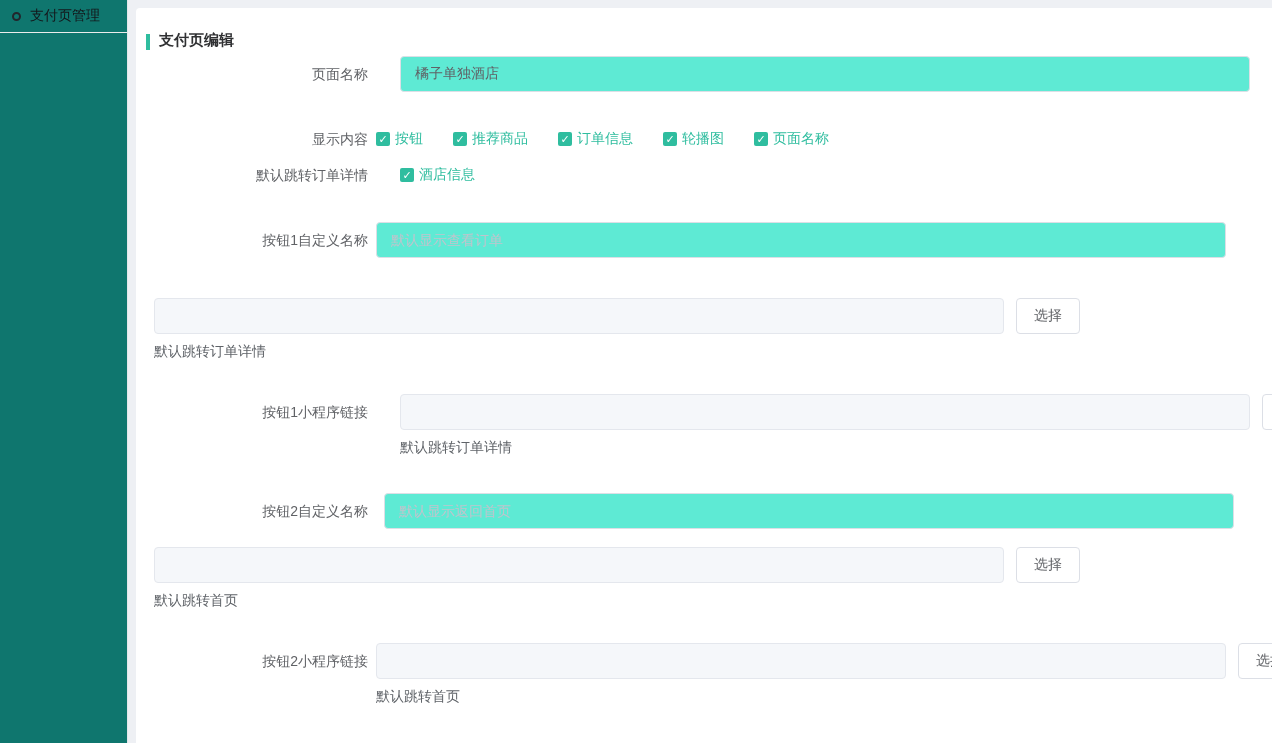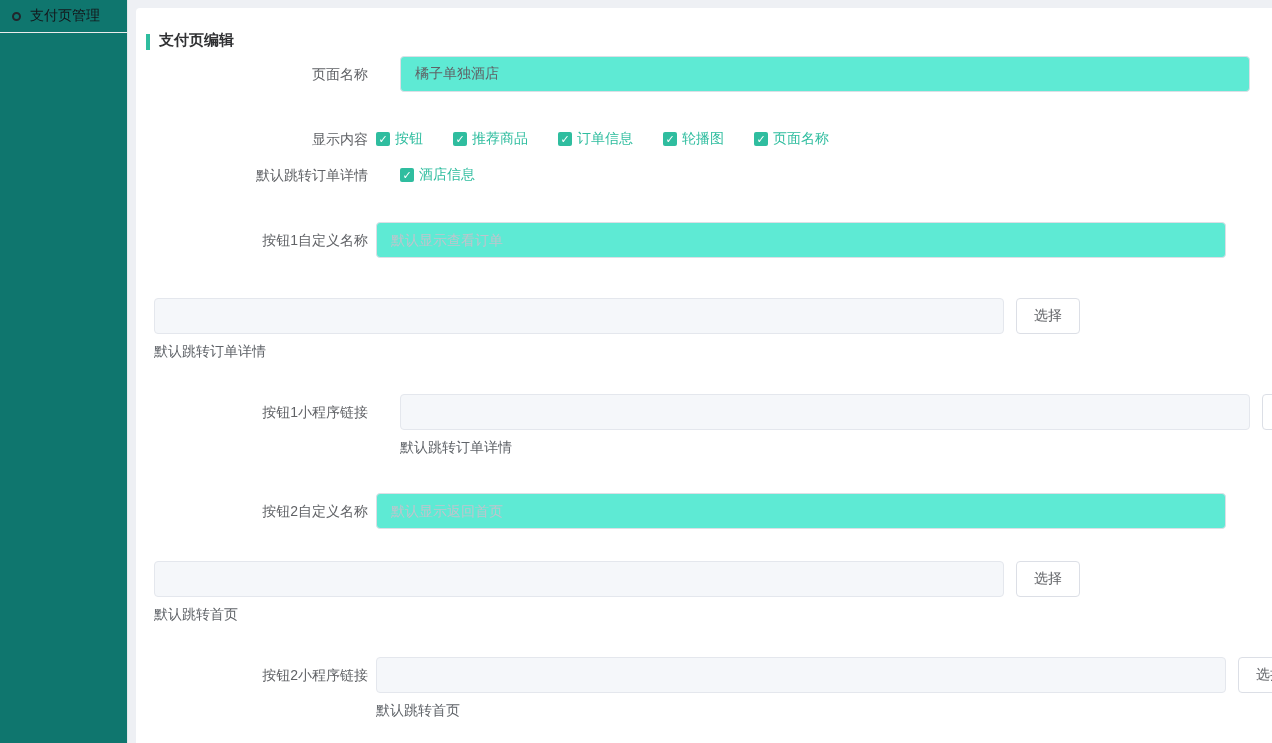--- a/index.html
+++ b/index.html
@@ -63,21 +63,21 @@
     line-height:36px;
     white-space:nowrap;
   }
   .row.cb-row .label { line-height:20px; }
   .control { margin-left:8px; }
 
   .mb37 { margin-bottom:37px;gap:24px; }
   .mb40 { margin-bottom:16px; }
   .mb29 { margin-bottom:40px; }
   .mb34 { margin-bottom:34px; }
-  .mb26 { margin-bottom:32px; }
+  .mb26 { margin-bottom:18px;gap:8px; }
 
   .text-input {
     width:850px; height:36px;
     border:1px solid #dcdfe6;
     border-radius:4px;
     padding:0 14px;
     font-size:14px; color:#606266;
     background:#5eead4;
     outline:none;
     font-family:inherit;

